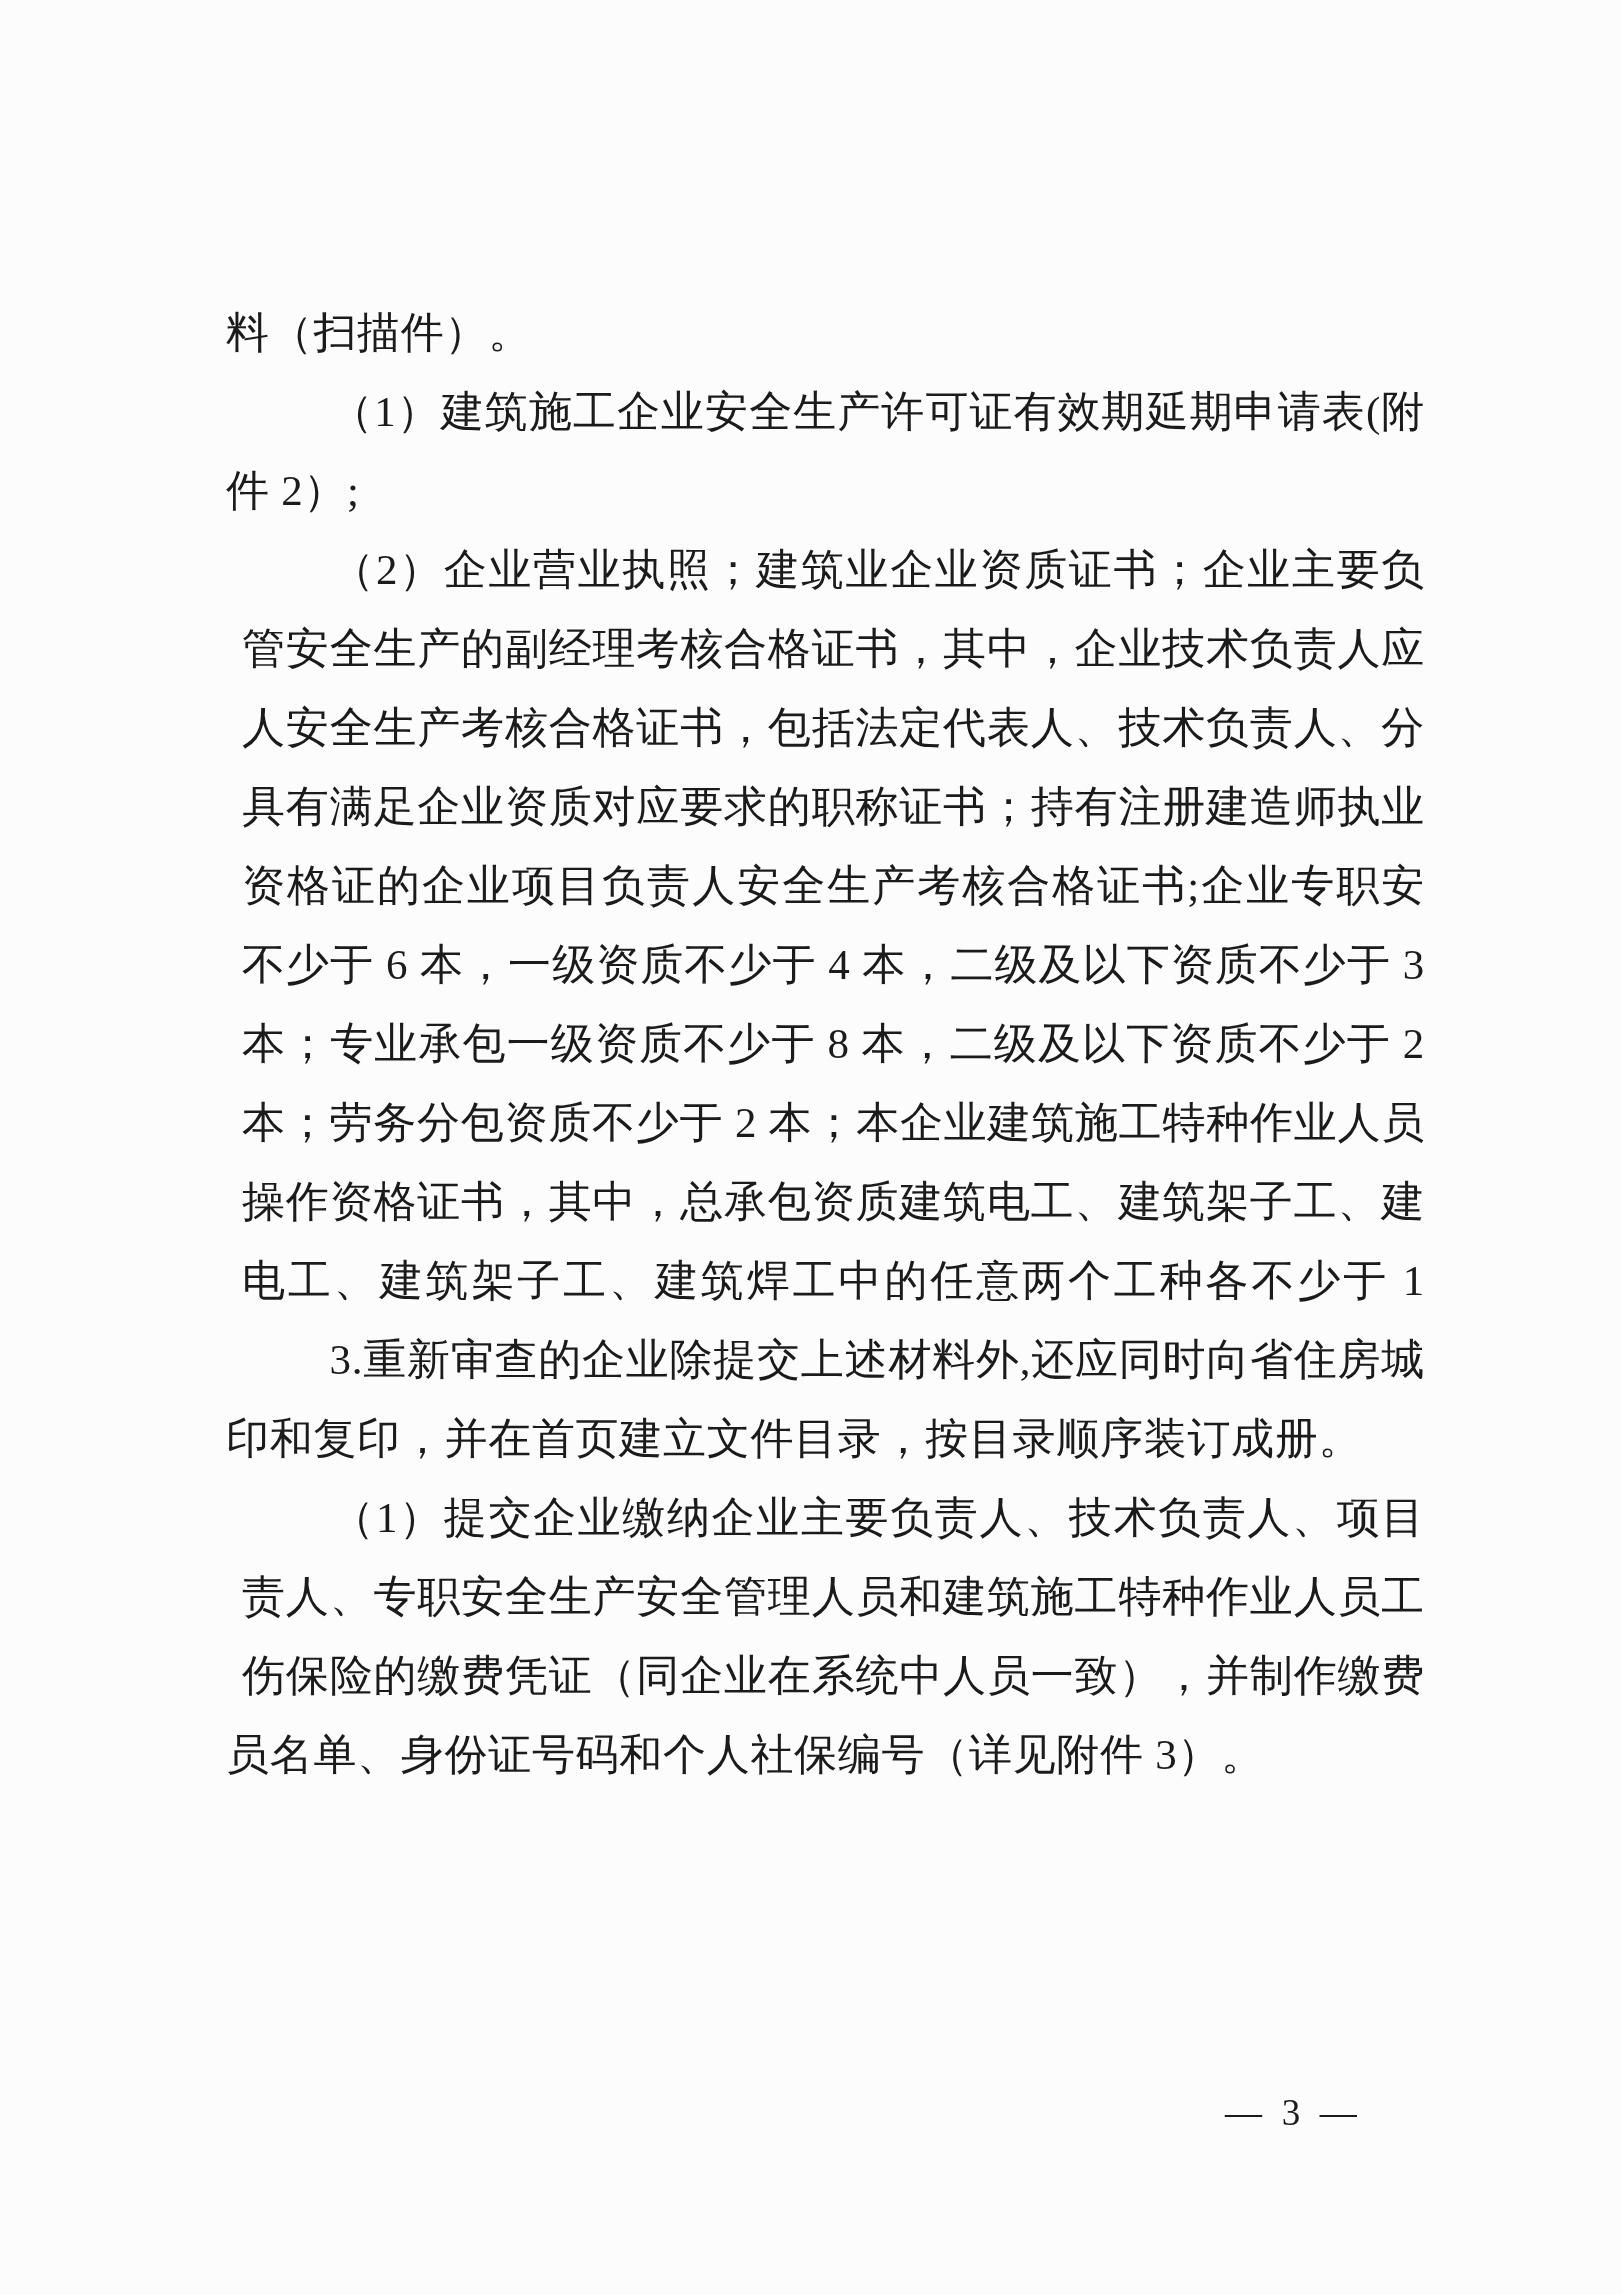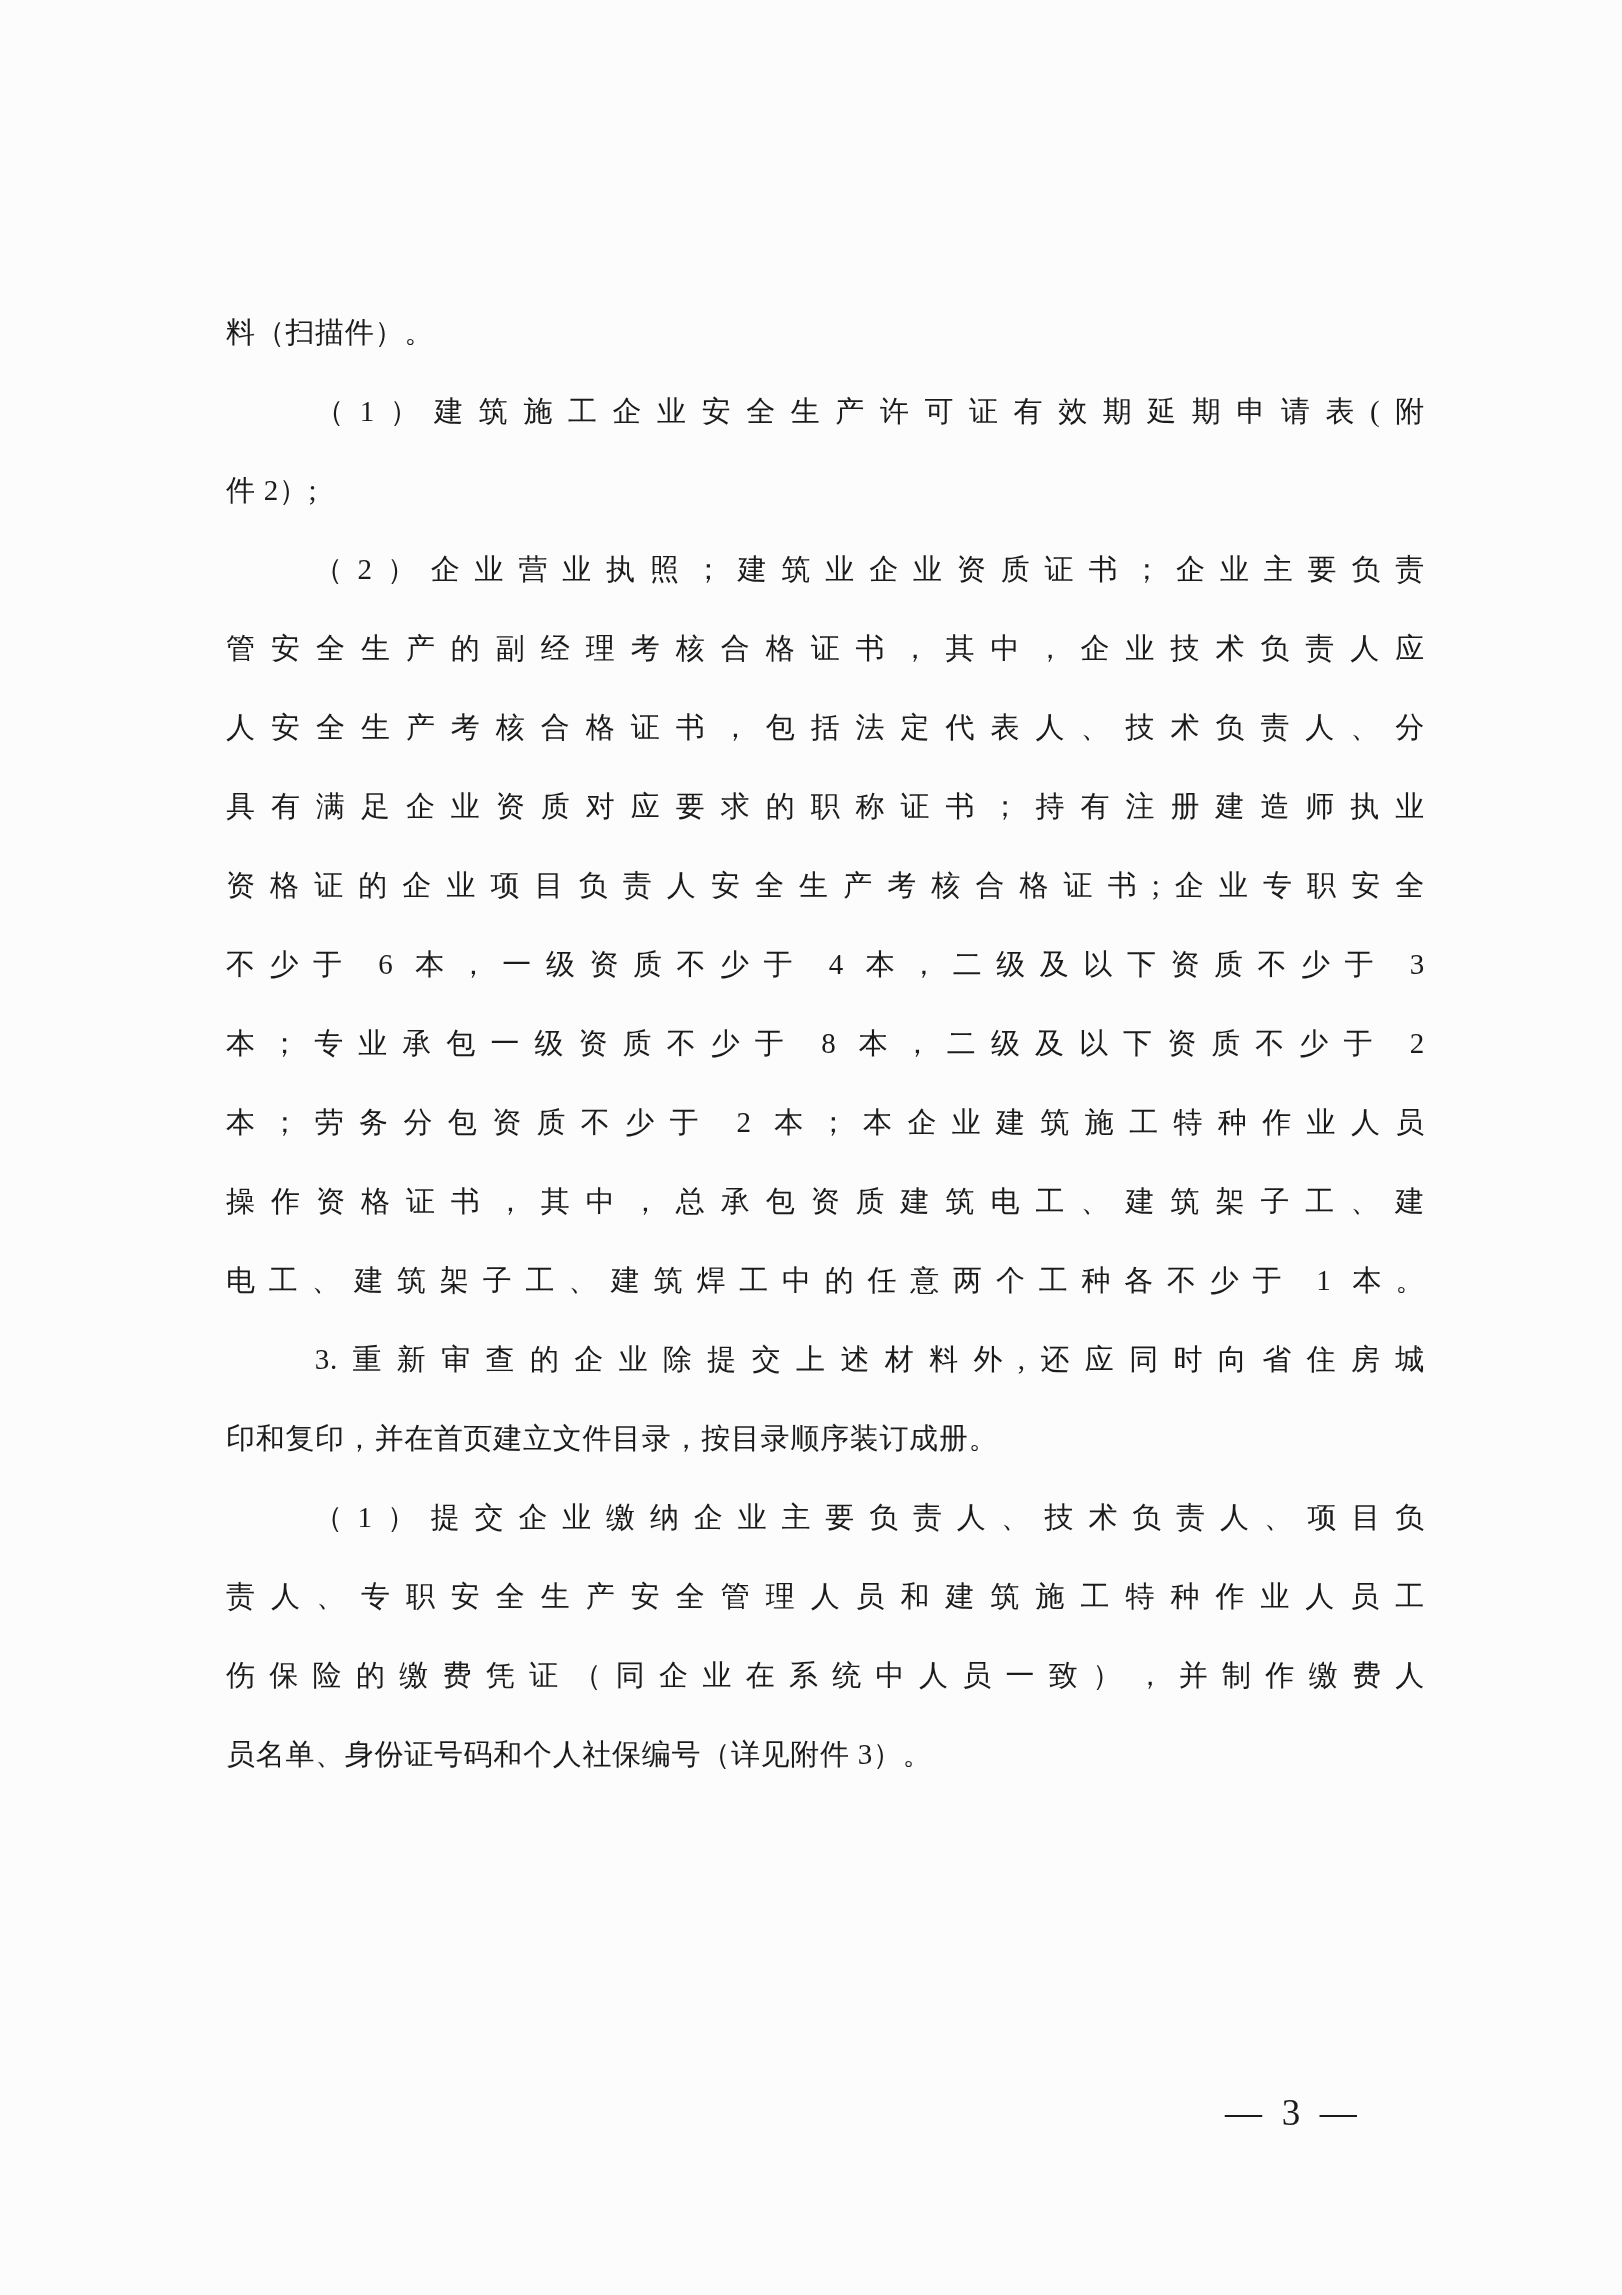--- a/index.html
+++ b/index.html
@@ -16,29 +16,30 @@
     color: #1b1b1b;
     overflow: hidden;
   }
   .text-block {
     position: absolute;
     left: 226px;
     top: 293px;
     width: 1199px;
   }
   .line {
-    font-size: 29px;
+    font-size: 43px;
     line-height: 79px;
     height: 79px;
     overflow: hidden;
     letter-spacing: 0.7px;
   }
   .line.just {
     text-align: justify;
     text-align-last: justify;
+    margin-left: 16px;
   }
   .line.end {
     text-align: left;
   }
   .page-number {
     position: absolute;
     left: 1225px;
     top: 2089px;
     font-size: 37px;
     line-height: 47px;

